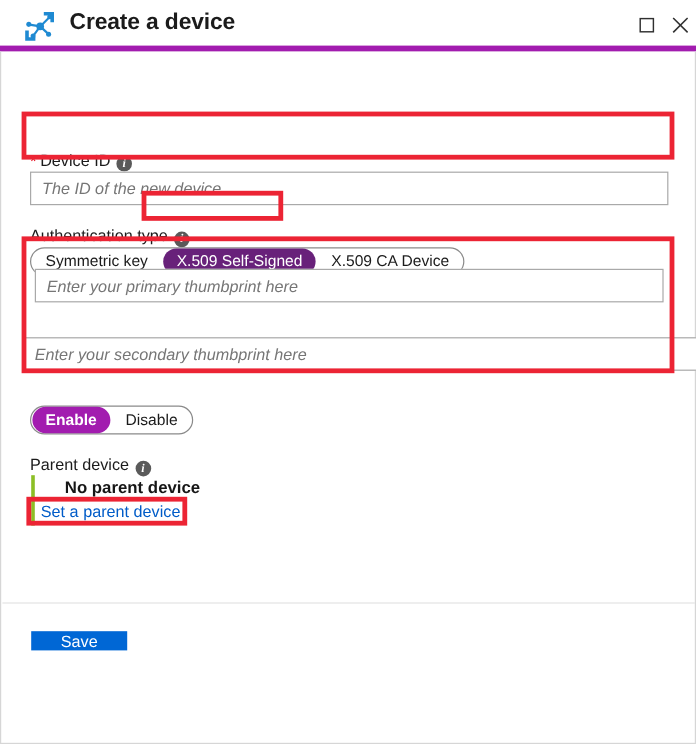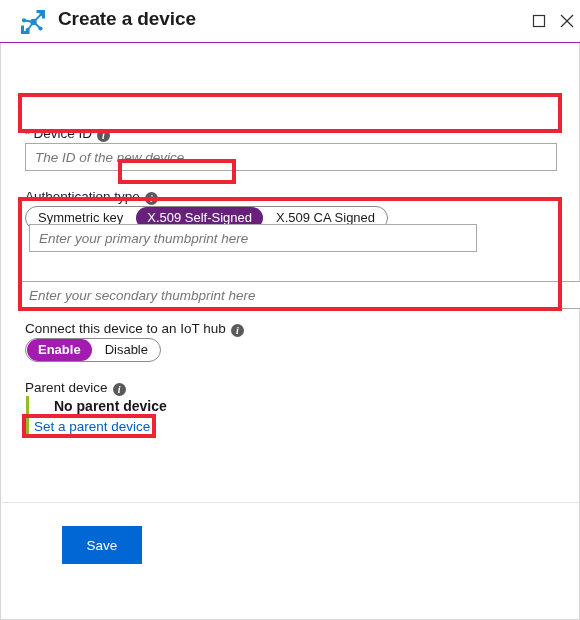--- a/index.html
+++ b/index.html
@@ -25,21 +25,21 @@
     overflow: hidden;
   }
 
   
   #titlebar {
     position: absolute;
     left: 0; top: 0;
     width: 580px;
     height: 43px;
     background: #ffffff;
-    border-bottom: 1px solid #a21caf;
+    border-bottom: 5px solid #a21caf;
     box-sizing: border-box;
   }
   #app-icon {
     position: absolute;
     left: 19px; top: 9px;
     width: 28px; height: 26px;
   }
   #window-title {
     position: absolute;
     left: 58px; top: 8px;
@@ -184,29 +184,28 @@
   
   #footer-divider {
     position: absolute;
     left: 1px; top: 502px;
     width: 577px; height: 1px;
     background: #e3e3e3;
   }
   #save-button {
     position: absolute;
     left: 25px; top: 526px;
-    width: 80px; height: 38px;
+    width: 80px; height: 16px;
     background: #0067d5;
     color: #ffffff;
     font-family: "Liberation Sans", sans-serif;
     font-size: 13.5px;
     border: none;
     cursor: pointer;
     padding: 0;
-    margin-left: 36px;
   }
 
   
   .annot {
     position: absolute;
     border: 4px solid #ec2434;
     box-sizing: border-box;
     pointer-events: none;
   }
   #annot-device-id       { left: 18px;  top: 93px;  width: 544px; height: 40px; }
@@ -264,30 +263,27 @@
       <span class="req-star">*</span><span>Device ID</span><span class="info-icon">i</span>
     </div>
     <input class="text-input" style="left: 24px; top: 100px; width: 532px;" id="device-id-input" placeholder="The ID of the new device">
 
     <div class="field-label" style="left:24px; top:145px;">
       <span>Authentication type</span><span class="info-icon">i</span>
     </div>
     <div class="pillgroup" style="left:24px; top:163px;">
       <div class="pill">Symmetric key</div>
       <div class="pill selected-purple">X.509 Self-Signed</div>
-      <div class="pill">X.509 CA Signed</div>
-    </div>
-
-    <input class="text-input" style="left: 28px; top: 181px; width: 448px;" id="primary-thumbprint-input" placeholder="Enter your primary thumbprint here">
+      <div class="pill">X.509 CA Device</div>
+    </div>
+
+    <input class="text-input" style="left: 28px; top: 181px; width: 524px;" id="primary-thumbprint-input" placeholder="Enter your primary thumbprint here">
 
     <input class="text-input" style="left: 18px; top: 238px; width: 562px;" id="secondary-thumbprint-input" placeholder="Enter your secondary thumbprint here">
 
-    <div class="field-label" style="left:24px; top:277px;">
-      <span>Connect this device to an IoT hub</span><span class="info-icon">i</span>
-    </div>
     <div class="pillgroup" style="left:24px; top:295px;">
       <div class="pill selected-blue">Enable</div>
       <div class="pill">Disable</div>
     </div>
 
     <div class="field-label" style="left:24px; top:336px;">
       <span>Parent device</span><span class="info-icon">i</span>
     </div>
     <div id="parent-accent-bar" style="top:353px;"></div>
     <div id="no-parent-text" style="top:355px;padding-left:20px;">No parent device</div>

